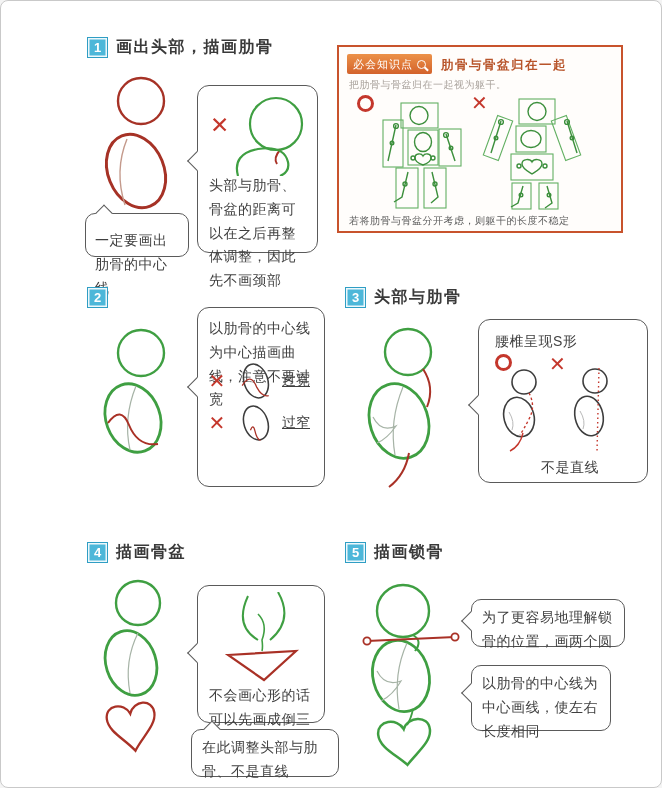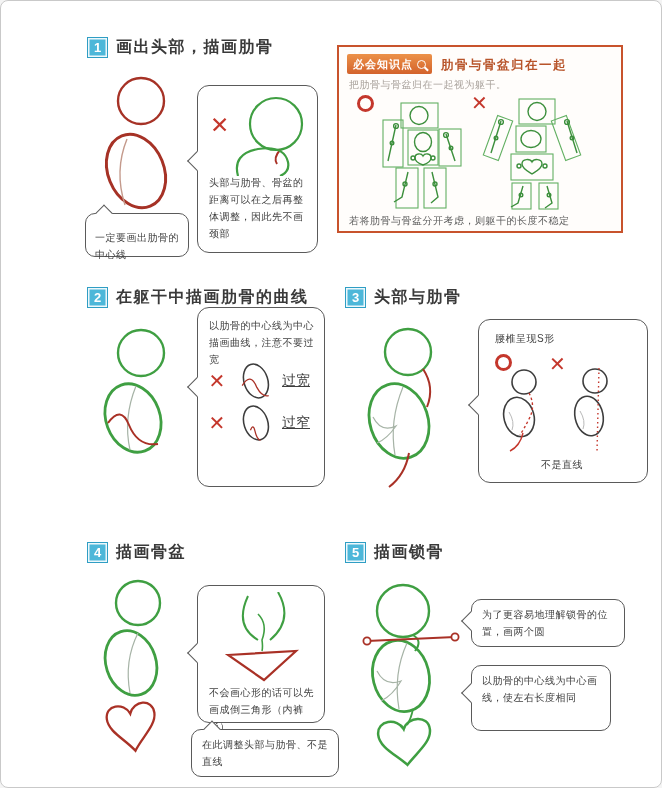--- a/index.html
+++ b/index.html
@@ -12,27 +12,27 @@
   .badge{
     width:19px;height:19px;background:#4db7d9;border:1px solid #2f9ec4;
     box-shadow:inset 0 0 0 1.5px rgba(255,255,255,.9);
     color:#fff;font-weight:bold;font-size:13px;
     display:flex;align-items:center;justify-content:center;flex:0 0 auto;
   }
   .step-title{font-size:16px;font-weight:bold;color:#3a3a3a;letter-spacing:1.5px;white-space:nowrap;}
   .bubble{position:absolute;background:#fff;border:1.6px solid #5a5a5a;border-radius:12px;box-sizing:border-box;}
   .pointer-left{position:absolute;width:13px;height:13px;background:#fff;border-left:1.6px solid #5a5a5a;border-bottom:1.6px solid #5a5a5a;transform:rotate(45deg);left:-8px;}
   .pointer-up{position:absolute;width:11px;height:11px;background:#fff;border-top:1.6px solid #5a5a5a;border-left:1.6px solid #5a5a5a;transform:rotate(45deg);top:-7px;}
-  .bubble-text{font-size:10px;color:#3f3f3f;line-height:1.7;letter-spacing:.5px;}
+  .bubble-text{font-size:14px;color:#3f3f3f;line-height:1.7;letter-spacing:.5px;}
   .fig{position:absolute;}
   .mark-auto{position:absolute;color:#c4372c;font-weight:bold;font-size:20px;line-height:1;display:inline-block;}
   .ring{width:11px;height:11px;border:3.5px solid #c4372c;border-radius:50%;}
   
   .kbox{position:absolute;left:336px;top:44px;width:286px;height:188px;border:2px solid #c8532c;background:#fffdfb;box-sizing:border-box;}
-  .kbadge{position:absolute;left:8px;top:7px;background:linear-gradient(180deg,#ec9148,#d3622b);color:#fff;font-size:11px;font-weight:bold;padding:2.5px 6px;border-radius:2px;display:flex;align-items:center;gap:4px;letter-spacing:1px;}
+  .kbadge{position:absolute;left:8px;top:7px;background:linear-gradient(180deg,#ec9148,#d3622b);color:#fff;font-size:11px;font-weight:normal;padding:2.5px 6px;border-radius:2px;display:flex;align-items:center;gap:4px;letter-spacing:1px;}
   .mag{width:7px;height:7px;border:1.6px solid #fff;border-radius:50%;position:relative;display:inline-block;}
   .mag::after{content:"";position:absolute;width:5px;height:1.6px;background:#fff;transform:rotate(45deg);right:-4px;bottom:-2px;}
   .ktitle{position:absolute;left:102px;top:10px;color:#b8542a;font-weight:bold;font-size:12.5px;letter-spacing:1.5px;}
   .ksub{position:absolute;left:10px;top:31px;color:#a9a29c;font-size:10px;letter-spacing:.5px;text-align:right;}
   .kfoot{position:absolute;left:10px;top:167px;color:#5c5c5c;font-size:10px;letter-spacing:.5px;}
   
   .row{display:flex;align-items:center;gap:7px;height:42px;}
   .row .rmark{position:static;flex:0 0 22px;text-align:center;}
   .row .rlabel{font-size:14px;color:#3f3f3f;text-decoration:underline;}
 </style>
@@ -133,21 +133,20 @@
         <path d="M204,95 L209,112 L202,117"></path>
           <circle cx="206" cy="104" r="1.8"></circle>
       </g>
     </svg>
 
     <div class="kfoot">若将肋骨与骨盆分开考虑，则躯干的长度不稳定</div>
   </div>
 
   <div class="step-header" style="left:86px;top:286px;">
     <span class="badge">2</span>
-    <span class="step-title">在躯干中描画肋骨的曲线</span>
   </div>
 
   <svg class="fig" style="left:95px;top:322px;" width="100" height="180" viewBox="0 0 100 180">
     <circle cx="45" cy="30" r="23" fill="none" stroke="#3f9f42" stroke-width="2.4"></circle>
     <ellipse cx="37" cy="95" rx="27" ry="35" fill="none" stroke="#3f9f42" stroke-width="2.8" transform="rotate(-20 37 95)"></ellipse>
     <path d="M40,63 Q27,95 34,127" fill="none" stroke="#a6b3a6" stroke-width="1.2"></path>
     <path d="M12,100 Q25,82 33,102 Q42,124 62,121" fill="none" stroke="#a93126" stroke-width="2"></path>
   </svg>
 
   <div class="bubble" style="left:196px;top:306px;width:128px;height:180px;">

